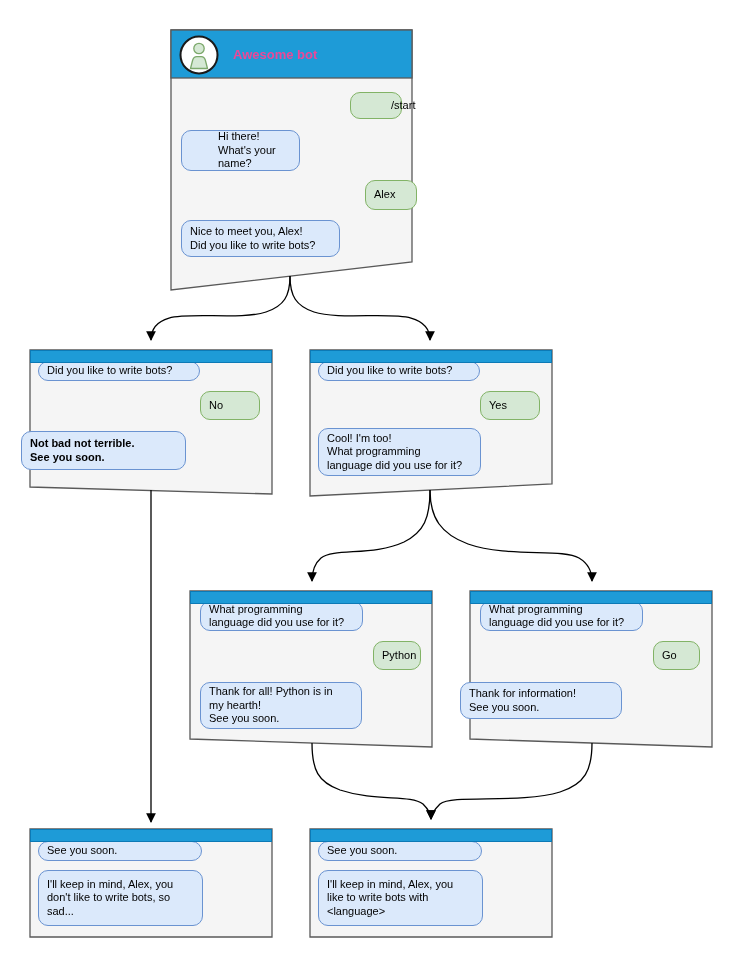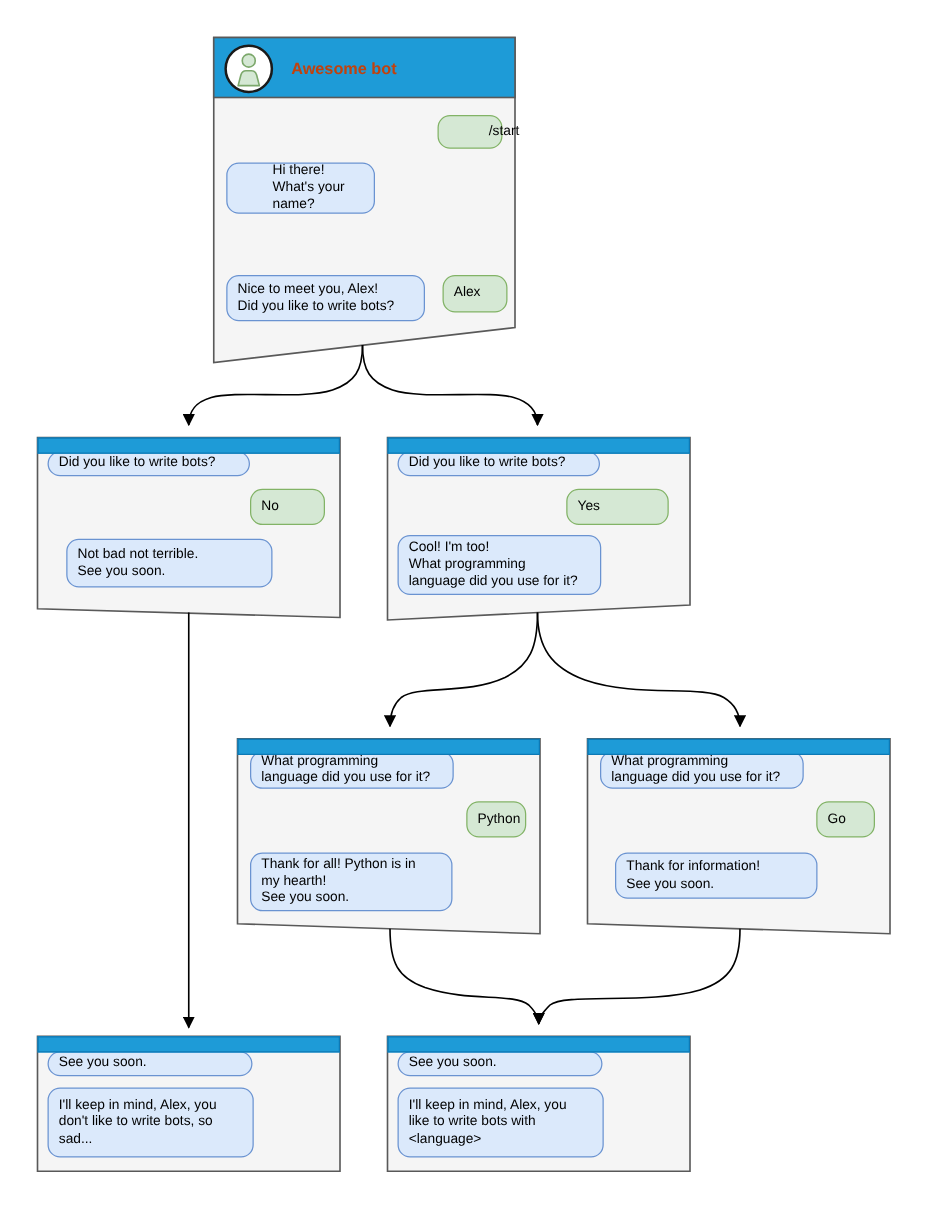--- a/index.html
+++ b/index.html
@@ -16,21 +16,21 @@
     position:absolute; box-sizing:border-box; z-index:2;
     display:flex; align-items:center;
     padding:2px 8px; border-radius:10px;
     font-size:11px; line-height:13.5px; color:#000;
     white-space:pre-line;
   }
   .bubble.bot  { background:#DBE9FB; border:1px solid #6A93D1; }
   .bubble.user { background:#D5E8D4; border:1px solid #82B366; }
   .win-title {
     position:absolute; z-index:4; display:flex; align-items:center;
-    color:#c2410c; font-weight:bold; font-size:13px;
+    color:#ec4899; font-weight:bold; font-size:13px;
   }
 </style>
 </head>
 <body>
 
 <div class="canvas">
 
   <svg class="layer" width="743" height="971" viewBox="0 0 743 971">
     <defs>
       <marker id="arrow" viewBox="0 0 10 10" refX="9" refY="5" markerWidth="7.5" markerHeight="7.5" orient="auto-start-reverse">
@@ -70,46 +70,46 @@
   <div class="strip" style="left:30px;  top:350px; width:242px; height:13px;"></div>
   <div class="strip" style="left:310px; top:350px; width:242px; height:13px;"></div>
   <div class="strip" style="left:190px; top:591px; width:242px; height:13px;"></div>
   <div class="strip" style="left:470px; top:591px; width:242px; height:13px;"></div>
   <div class="strip" style="left:30px;  top:829px; width:242px; height:13px;"></div>
   <div class="strip" style="left:310px; top:829px; width:242px; height:13px;"></div>
 
   <div class="bubble user" style="left:350px; top:92px;  width:52px;  height:27px;padding-left:40px;">/start</div>
   <div class="bubble bot" style="left:181px; top:130px; width:119px; height:41px;padding-left:36px;">Hi there!
 What's your name?</div>
-  <div class="bubble user" style="left:354px; top:180px; width:52px;  height:30px;margin-top:40px;">Alex</div>
+  <div class="bubble user" style="left:365px; top:180px; width:52px;  height:30px;">Alex</div>
   <div class="bubble bot" style="left:181px; top:220px; width:159px; height:37px;">Nice to meet you, Alex!
 Did you like to write bots?</div>
 
   <div class="bubble bot" style="left:38px;  top:361px; width:162px; height:20px;">Did you like to write bots?</div>
   <div class="bubble user" style="left:200px; top:391px; width:60px;  height:29px;">No</div>
-  <div class="bubble bot" style="left:53px;  top:431px; width:165px; height:39px;">Not bad not terrible.
+  <div class="bubble bot" style="left:21px;  top:431px; width:165px; height:39px;font-weight:bold;">Not bad not terrible.
 See you soon.</div>
 
   <div class="bubble bot" style="left:318px; top:361px; width:162px; height:20px;">Did you like to write bots?</div>
-  <div class="bubble user" style="left:453px; top:391px; width:82px;  height:29px;">Yes</div>
+  <div class="bubble user" style="left:480px; top:391px; width:60px;  height:29px;">Yes</div>
   <div class="bubble bot" style="left:318px; top:428px; width:163px; height:48px;">Cool! I'm too!
 What programming
 language did you use for it?</div>
 
   <div class="bubble bot" style="left:200px; top:601px; width:163px; height:30px;">What programming
 language did you use for it?</div>
   <div class="bubble user" style="left:373px; top:641px; width:48px;  height:29px;">Python</div>
   <div class="bubble bot" style="left:200px; top:682px; width:162px; height:47px;border-radius:10px;">Thank for all! Python is in
 my hearth!
 See you soon.</div>
 
   <div class="bubble bot" style="left:480px; top:601px; width:163px; height:30px;">What programming
 language did you use for it?</div>
   <div class="bubble user" style="left:653px; top:641px; width:47px;  height:29px;">Go</div>
-  <div class="bubble bot" style="left:492px; top:682px; width:162px; height:37px;">Thank for information!
+  <div class="bubble bot" style="left:460px; top:682px; width:162px; height:37px;">Thank for information!
 See you soon.</div>
 
   <div class="bubble bot" style="left:38px; top:841px; width:164px; height:20px;">See you soon.</div>
   <div class="bubble bot" style="left:38px; top:870px; width:165px; height:56px;">I'll keep in mind, Alex, you
 don't like to write bots, so
 sad...</div>
 
   <div class="bubble bot" style="left:318px; top:841px; width:164px; height:20px;">See you soon.</div>
   <div class="bubble bot" style="left:318px; top:870px; width:165px; height:56px;">I'll keep in mind, Alex, you
 like to write bots with

